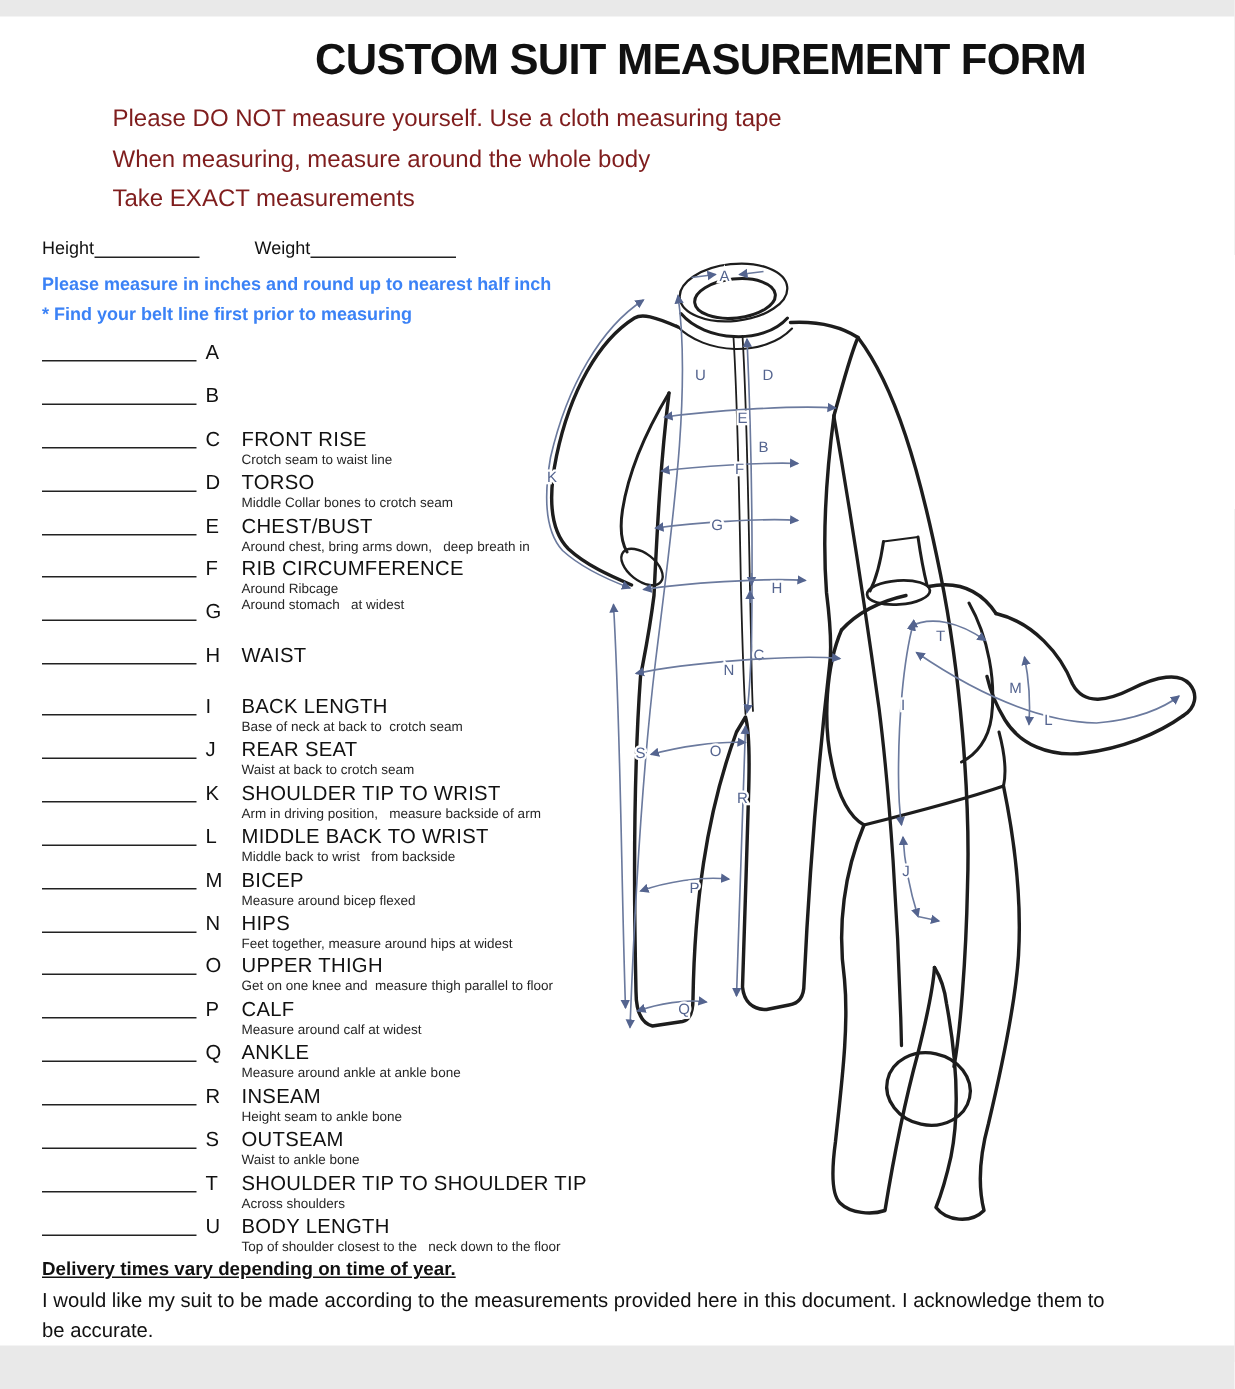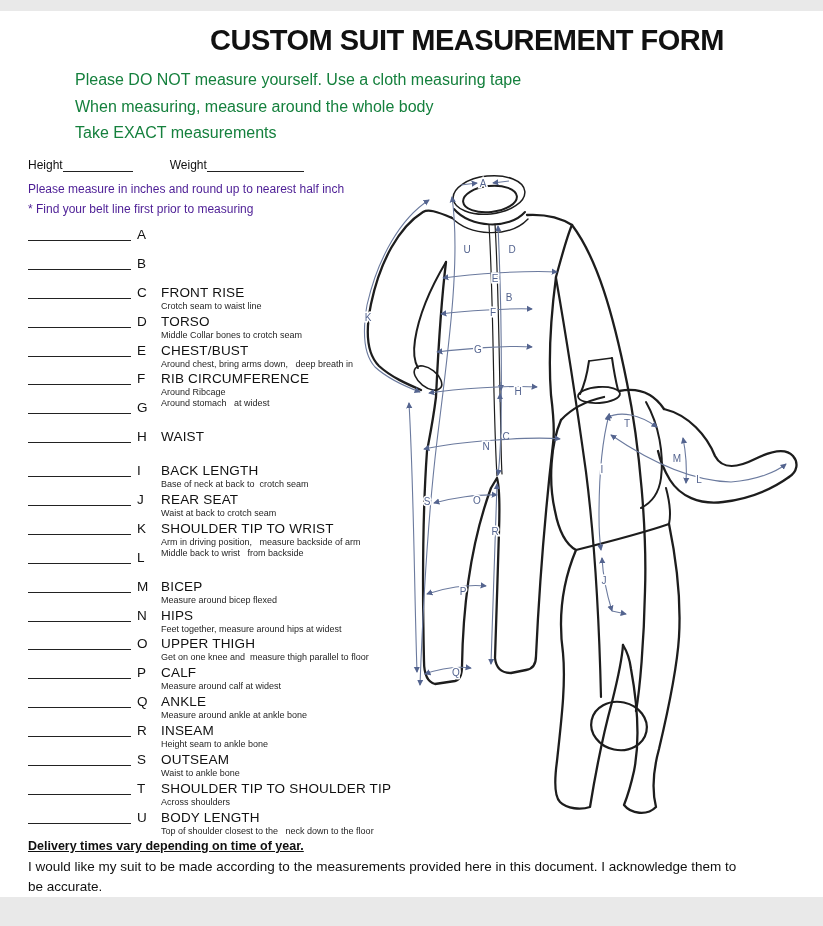--- a/index.html
+++ b/index.html
@@ -1,23 +1,23 @@
 <!DOCTYPE html>
 <html style="--ink: #1d1d1d; --ann: #6b7a9e; --ann-dark: #54648f;"><head>
 <meta charset="utf-8">
 <style>
   html,body{margin:0;padding:0;background:#e9e9e9;}
   #page{position:relative;width:823px;height:886px;background:#ffffff;margin:11px auto;
         font-family:"Liberation Sans","DejaVu Sans",sans-serif;color:#111;overflow:hidden;}
   .abs{position:absolute;}
   .title{left:111px;right:0;top:13px;text-align:center;font-size:29px;font-weight:bold;letter-spacing:-0.5px;white-space:nowrap;}
-  .intro{left:75px;top:56px;font-size:16px;line-height:26.5px;color:#15803d;}
+  .intro{left:75px;top:56px;font-size:16px;line-height:26.5px;color:#7f1d1d;}
   .hwrow{left:28px;top:146px;font-size:12px;display:flex;align-items:flex-end;height:15px;}
   .fillline{display:inline-block;border-bottom:1.6px solid #222;height:13px;}
-  .note{left:28px;font-size:12px;color:#4c1d95;}
+  .note{left:28px;font-size:12px;color:#3b82f6;font-weight:bold;}
   .mlist{left:28px;top:213px;width:350px;}
   .mrow{display:grid;grid-template-columns:103px 30px 1fr;height:28.9px;}
   .mrow.gap-before{margin-top:5px;}
   .mline{grid-column:1;height:16px;border-bottom:1.8px solid #222;width:103px;}
   .mletter{grid-column:2;font-size:13.5px;padding-top:3px;padding-left:6px;}
   .mbody{grid-column:3;}
   .mname{font-size:13.5px;letter-spacing:0.2px;padding-top:3px;white-space:nowrap;}
   .mdesc{font-size:9px;color:#262626;margin-top:1px;white-space:nowrap;}
   .delivery{left:28px;top:828px;font-size:12.5px;font-weight:bold;text-decoration:underline;}
   .ack{left:28px;top:846px;width:720px;font-size:13.5px;line-height:20px;}
@@ -143,20 +143,21 @@
       <div class="mbody">
         <div class="mname">SHOULDER TIP TO WRIST</div>
         <div class="mdesc">Arm in driving position, &nbsp;&nbsp;measure backside of arm</div>
       </div>
     </div>
 
     <div class="mrow">
       <div class="mline"></div>
       <div class="mletter">L</div>
       <div class="mbody">
+        <div class="mname">MIDDLE BACK TO WRIST</div>
         <div class="mdesc">Middle back to wrist &nbsp;&nbsp;from backside</div>
       </div>
     </div>
 
     <div class="mrow">
       <div class="mline"></div>
       <div class="mletter">M</div>
       <div class="mbody">
         <div class="mname">BICEP</div>
         <div class="mdesc">Measure around bicep flexed</div>

